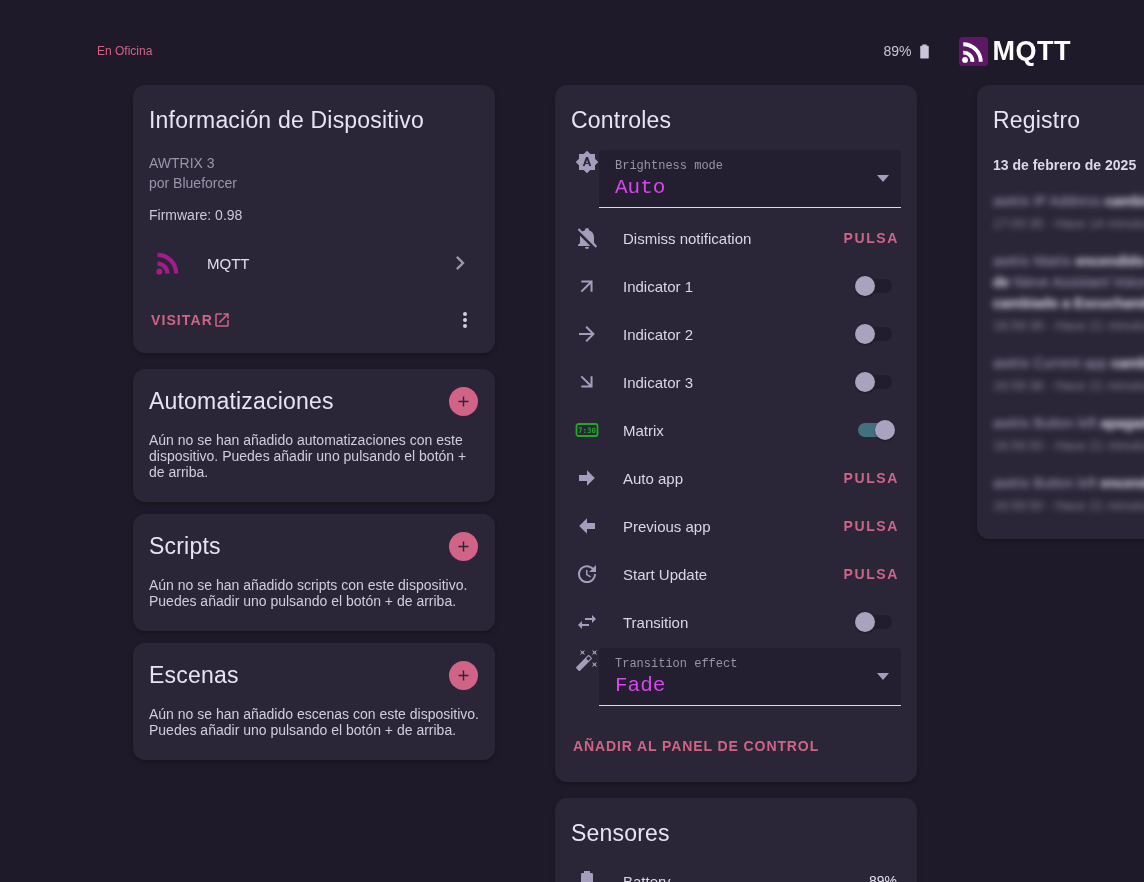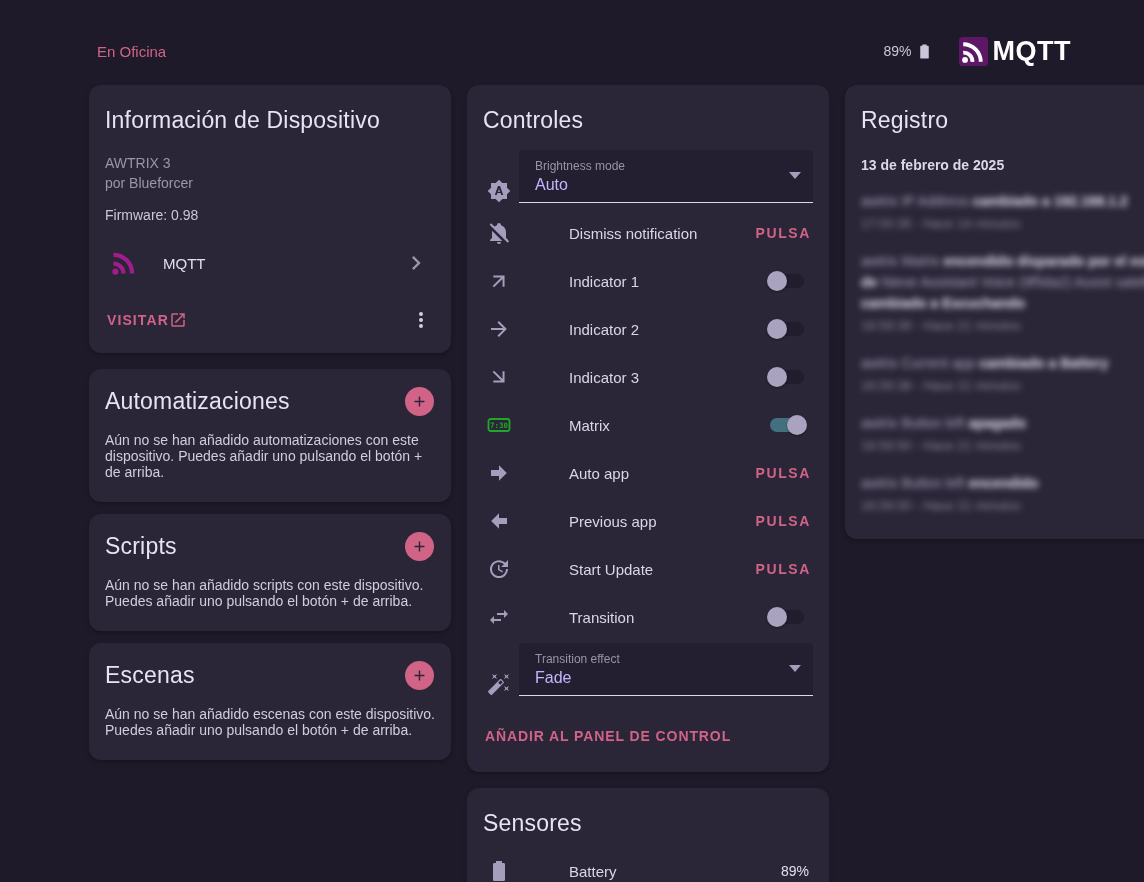--- a/index.html
+++ b/index.html
@@ -5,58 +5,58 @@
   html,body{margin:0;padding:0;}
   body{
     width:1144px;height:882px;overflow:hidden;
     background:#1e1a29;
     font-family:"Liberation Sans",sans-serif;
     -webkit-font-smoothing:antialiased;
   }
   .page{width:984px;margin-left:89px;padding-top:36px;}
   
   .topbar{display:flex;align-items:center;justify-content:space-between;height:30px;margin-bottom:19px;padding:0 2px 0 8px;}
-  .area-link{color:#d06386;font-size:15px;cursor:pointer;}
+  .area-link{color:#d06386;font-size:12px;cursor:pointer;}
   .topbar-right{display:flex;align-items:center;gap:14px;}
   .batt-wrap{display:flex;align-items:center;gap:4px;color:#cbc5d9;font-size:14px;}
   .batt-wrap svg{width:17px;height:17px;fill:#cbc5d9;}
   .mqtt-logo{display:flex;align-items:center;gap:5px;margin-left:12px;}
   .mqtt-logo svg{width:29px;height:29px;}
   .mqtt-logo-text{color:#fff;font-weight:800;font-size:27px;letter-spacing:.5px;}
   
   .columns{display:flex;gap:16px;align-items:flex-start;}
-  .col{width:362px;display:flex;flex-direction:column;gap:16px;flex:none;}
+  .col{width:362px;display:flex;flex-direction:column;gap:16px;flex:none;margin-left:44px;}
   .card{background:#2a2637;border-radius:12px;padding:16px;box-shadow:0 2px 4px rgba(0,0,0,.25);box-sizing:border-box;}
   .card-title{font-size:23px;font-weight:400;color:#e8e3f2;letter-spacing:.2px;margin:6px 0 0;}
   
   .device-sub{margin-top:19px;color:#9c95ab;font-size:14px;line-height:20px;}
   .device-firmware{margin-top:14px;color:#cdc7d8;font-size:14px;}
   .integration-row{display:flex;align-items:center;margin-top:16px;padding:10px 2px;border-radius:8px;cursor:pointer;}
   .integration-row svg{width:34px;height:28px;}
   .integration-name{margin-left:22px;color:#e3deee;font-size:15px;flex:1;}
   .chev{width:24px;height:24px;fill:#9c95ab;}
   .device-actions{display:flex;align-items:center;justify-content:space-between;margin-top:16px;}
   .visit-btn{display:flex;align-items:center;color:#d06386;font-size:14px;font-weight:700;letter-spacing:1.1px;padding:8px 2px;cursor:pointer;background:none;border:none;font-family:inherit;}
   .visit-btn svg{width:18px;height:18px;fill:#d06386;}
   .dots-btn{width:24px;height:24px;fill:#d3cde0;cursor:pointer;margin-right:2px;}
   
   .empty-head{display:flex;align-items:center;justify-content:space-between;margin-top:2px;}
   .plus-btn{width:29px;height:29px;border-radius:50%;background:#d06386;border:none;display:flex;align-items:center;justify-content:center;cursor:pointer;flex:none;margin-right:1px;}
   .plus-btn svg{width:19px;height:19px;fill:#2a2637;}
   .empty-text{margin-top:16px;margin-bottom:6px;color:#d2ccdd;font-size:14px;line-height:16px;}
   
-  .select-row{display:flex;align-items:flex-end;gap:8px;margin-top:16px;}
+  .select-row{display:flex;align-items:flex-start;margin-top:16px;font-family:Liberation Mono, monospace;}
   .sel-icon{width:24px;height:24px;flex:none;color:#a49dbb;margin-left:4px;}
   .sel-icon svg{width:24px;height:24px;fill:currentColor;}
   .select-field{flex:1;background:#231f30;border-radius:4px 4px 0 0;border-bottom:1px solid #dcdae3;padding:9px 16px 8px;position:relative;cursor:pointer;}
   .select-label{font-size:12px;color:#9a93a8;}
-  .select-value{font-size:16px;color:#c4b5fd;margin-top:3px;}
+  .select-value{font-size:21px;color:#d946ef;margin-top:3px;}
   .select-caret{position:absolute;right:12px;top:50%;margin-top:-4px;width:0;height:0;border-left:6px solid transparent;border-right:6px solid transparent;border-top:7px solid #a49dbb;}
   .control-rows{margin-top:6px;}
-  .control-row{display:flex;align-items:center;height:48px;gap:34px;}
+  .control-row{display:flex;align-items:center;height:48px;}
   .row-icon{width:24px;height:24px;flex:none;margin-left:4px;color:#a49dbb;display:flex;align-items:center;justify-content:center;}
   .row-icon svg{width:24px;height:24px;fill:currentColor;}
   .row-label{flex:1;margin-left:24px;color:#dbd6e5;font-size:15px;}
   .press-btn{color:#d06386;font-size:14px;font-weight:700;letter-spacing:1.6px;background:none;border:none;font-family:inherit;padding:6px 2px;cursor:pointer;}
   .toggle{position:relative;width:40px;height:20px;margin-right:6px;cursor:pointer;flex:none;}
   .toggle .track{position:absolute;left:3px;right:3px;top:3px;height:14px;border-radius:7px;background:#211d2c;}
   .toggle .thumb{position:absolute;left:0;top:0;width:20px;height:20px;border-radius:50%;background:#aaa3c0;box-shadow:0 1px 2px rgba(0,0,0,.4);}
   .toggle.on .track{background:#42707f;}
   .toggle.on .thumb{left:20px;}
   .add-dash-btn{display:block;margin:24px 0 4px;padding:8px 2px;color:#d06386;font-size:14px;font-weight:700;letter-spacing:.9px;background:none;border:none;font-family:inherit;cursor:pointer;}

